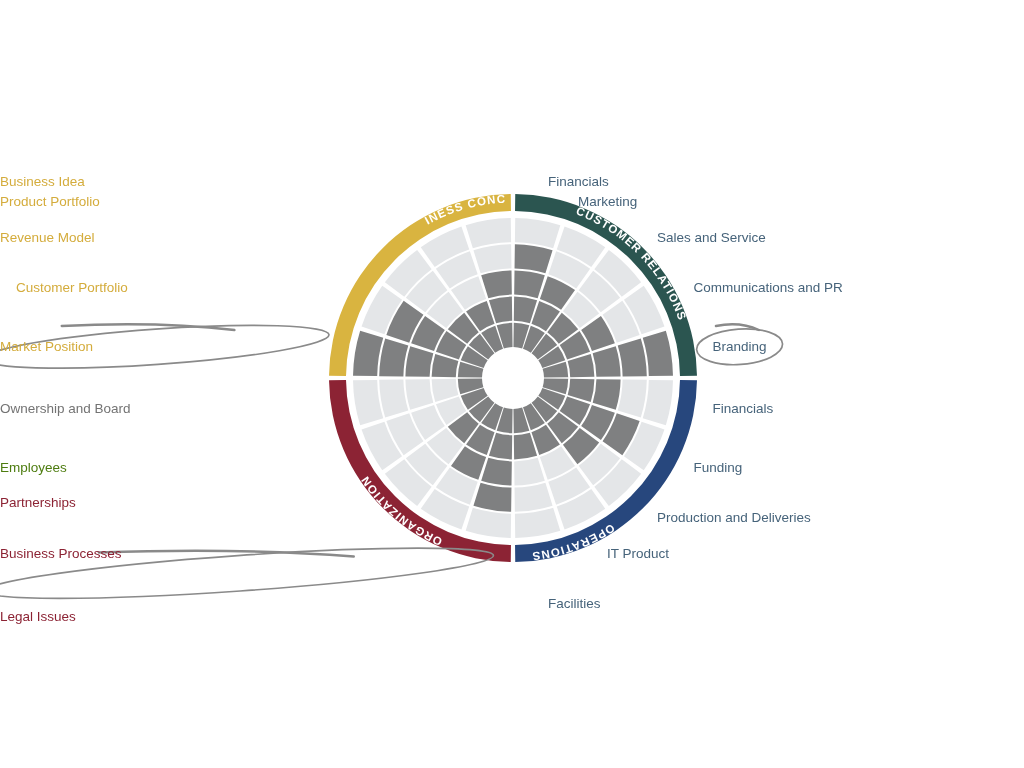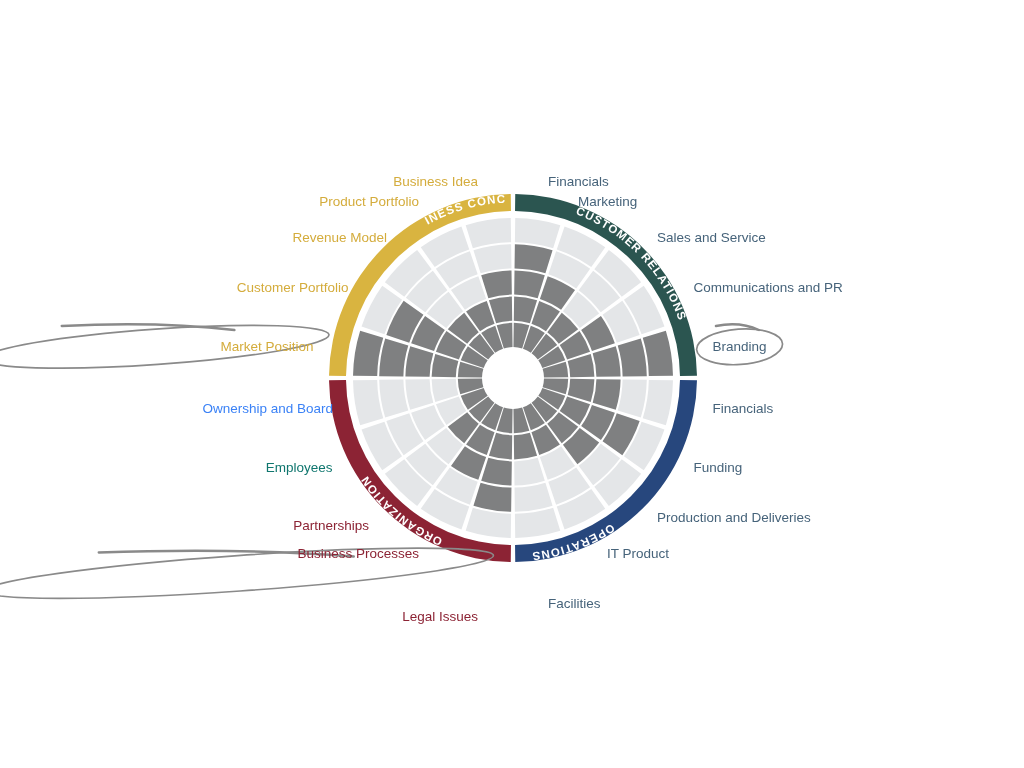--- a/index.html
+++ b/index.html
@@ -32,21 +32,21 @@
     fill: #ffffff;
   }
   .spoke-label {
     position: absolute;
     font-family: "Liberation Sans", sans-serif;
     font-size: 13.5px;
     white-space: nowrap;
     line-height: 1;
   }
   .spoke-label.right { text-align: left; }
-  .spoke-label.left  { text-align: right; }
+  .spoke-label.left  { }
   .annot-ellipse { fill: none; stroke: #8a8a8a; stroke-width: 1.7px; }
   .annot-tail    { fill: none; stroke: #8a8a8a; stroke-width: 2.4px; stroke-linecap: round; }
 </style>
 </head>
 <body>
 
 <div id="stage">
   <svg id="wheel-svg" viewBox="0 0 1024 768">
     <g id="wheel-segments">
         <path d="M 513.7707123547208 322.8053806746864 A 55.2 55.2 0 0 1 529.3230843624314 325.26863441084663 L 522.1669495513654 348.38637077420736 A 31 31 0 0 0 513.4328275905135 347.0030217557116 Z" fill="#7f8081"></path>
@@ -195,22 +195,22 @@
       <div class="spoke-label right" style="color: rgb(70, 99, 122); top: 230.993px; left: 657.007px;">Sales and Service</div>
       <div class="spoke-label right" style="color: rgb(70, 99, 122); top: 281.11px; left: 693.419px;">Communications and PR</div>
       <div class="spoke-label right" style="color: rgb(70, 99, 122); top: 340.026px; left: 712.562px;">Branding</div>
       <div class="spoke-label right" style="color: rgb(70, 99, 122); top: 401.974px; left: 712.562px;">Financials</div>
       <div class="spoke-label right" style="color: rgb(70, 99, 122); top: 460.89px; left: 693.419px;">Funding</div>
       <div class="spoke-label right" style="color: rgb(70, 99, 122); top: 511.007px; left: 657.007px; text-align: right;">Production and Deliveries</div>
       <div class="spoke-label right" style="color: rgb(70, 99, 122); top: 547.419px; left: 606.89px;">IT Product</div>
       <div class="spoke-label right" style="color: rgb(70, 99, 122); top: 597px; left: 547.974px;">Facilities</div>
       <div class="spoke-label left" style="color: rgb(140, 35, 52); top: 566.562px; left: 0px; width: 478.026px; margin-top: 43px;">Legal Issues</div>
       <div class="spoke-label left" style="color: rgb(140, 35, 52); top: 547.419px; left: 0px; width: 419.11px;">Business Processes</div>
-      <div class="spoke-label left" style="color: rgb(140, 35, 52); top: 519px; left: 0px; width: 368.993px;">Partnerships</div>
-      <div class="spoke-label left" style="color: #0f766e; top: 460.89px; left: 0px; width: 332.581px;">Employees</div>
-      <div class="spoke-label left" style="color: #3b82f6; top: 401.974px; left: 0px; width: 333px;">Ownership and Board</div>
+      <div class="spoke-label left" style="color: rgb(140, 35, 52); top: 496px; left: 0px; width: 368.993px;">Partnerships</div>
+      <div class="spoke-label left" style="color: #4d7c0f; top: 460.89px; left: 0px; width: 332.581px;">Employees</div>
+      <div class="spoke-label left" style="color: #737373; top: 401.974px; left: 0px; width: 333px;">Ownership and Board</div>
       <div class="spoke-label left" style="color: rgb(212, 172, 60); top: 340.026px; left: 0px; width: 313.438px;">Market Position</div>
       <div class="spoke-label left" style="color: rgb(212, 172, 60); top: 281.11px; left: 16px; width: 332.581px;">Customer Portfolio</div>
       <div class="spoke-label left" style="color: rgb(212, 172, 60); top: 230.993px; left: 0px; width: 387px;">Revenue Model</div>
       <div class="spoke-label left" style="color: rgb(212, 172, 60); top: 194.581px; left: 0px; width: 419.11px;">Product Portfolio</div>
       <div class="spoke-label left" style="color: rgb(212, 172, 60); top: 175.438px; left: 0px; width: 478.026px;">Business Idea</div>
     </div>
 </div>
 
 </body></html>

